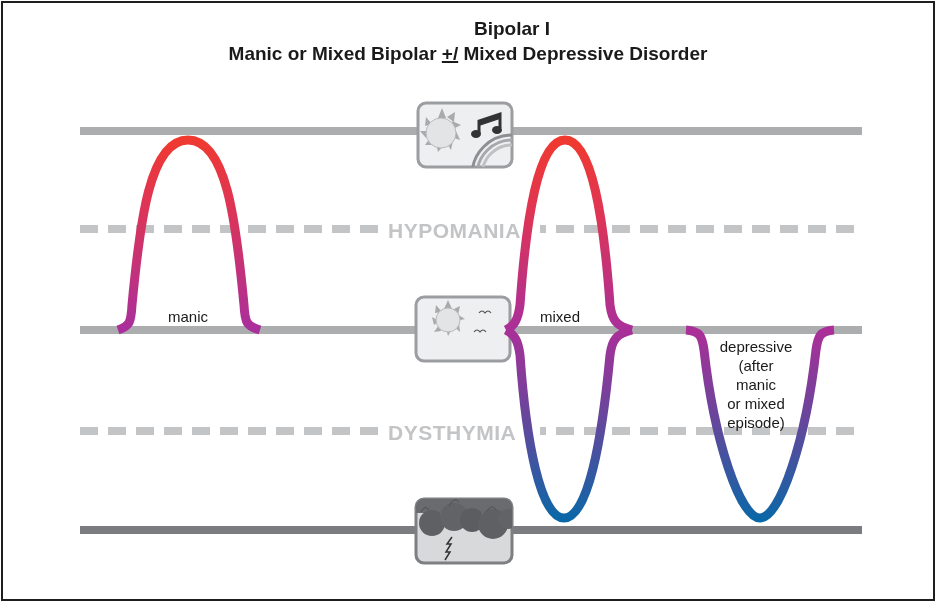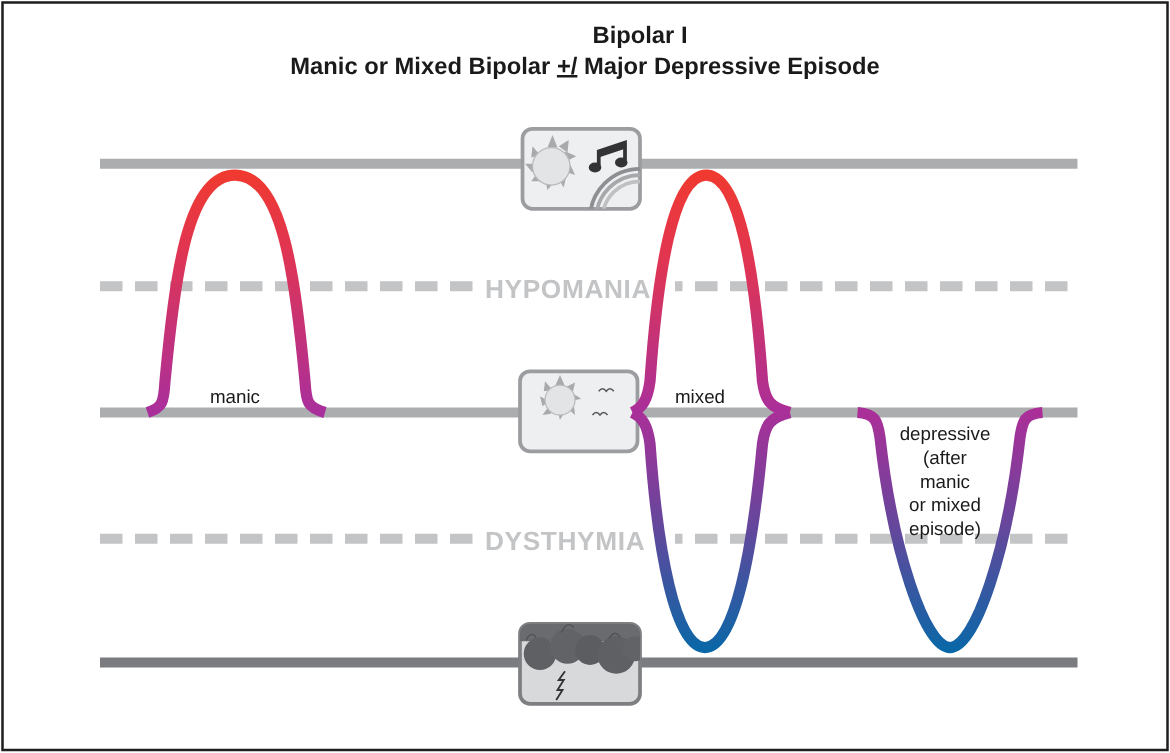--- a/index.html
+++ b/index.html
@@ -15,21 +15,21 @@
   svg.diagram { position: absolute; left: 0; top: 0; }
   .lbl { font-family: "Liberation Sans", sans-serif; fill: #1a1a1a; font-size: 15px; }
   .zone { font-family: "Liberation Sans", sans-serif; font-weight: bold; fill: #c3c4c6; font-size: 21px; letter-spacing: 0.5px; }
 </style>
 </head>
 <body>
 
 <div class="frame"></div>
 
 <div class="title t1">Bipolar I</div>
-<div class="title t2"><span>Manic or Mixed Bipolar </span><span class="pm">+/</span><span> Major Depressive Episode</span></div>
+<div class="title t2"><span>Manic or Mixed Bipolar </span><span class="pm">+/</span><span> Mixed Depressive Disorder</span></div>
 
 <svg class="diagram" width="936" height="602" viewBox="0 0 936 602">
   <defs>
     <linearGradient id="gradUp" gradientUnits="userSpaceOnUse" x1="0" y1="132" x2="0" y2="330">
       <stop offset="0" stop-color="#f13a2c"></stop>
       <stop offset="0.35" stop-color="#e03553"></stop>
       <stop offset="1" stop-color="#a92f9c"></stop>
     </linearGradient>
     <linearGradient id="gradMixed" gradientUnits="userSpaceOnUse" x1="0" y1="132" x2="0" y2="522">
       <stop offset="0" stop-color="#f13a2c"></stop>

